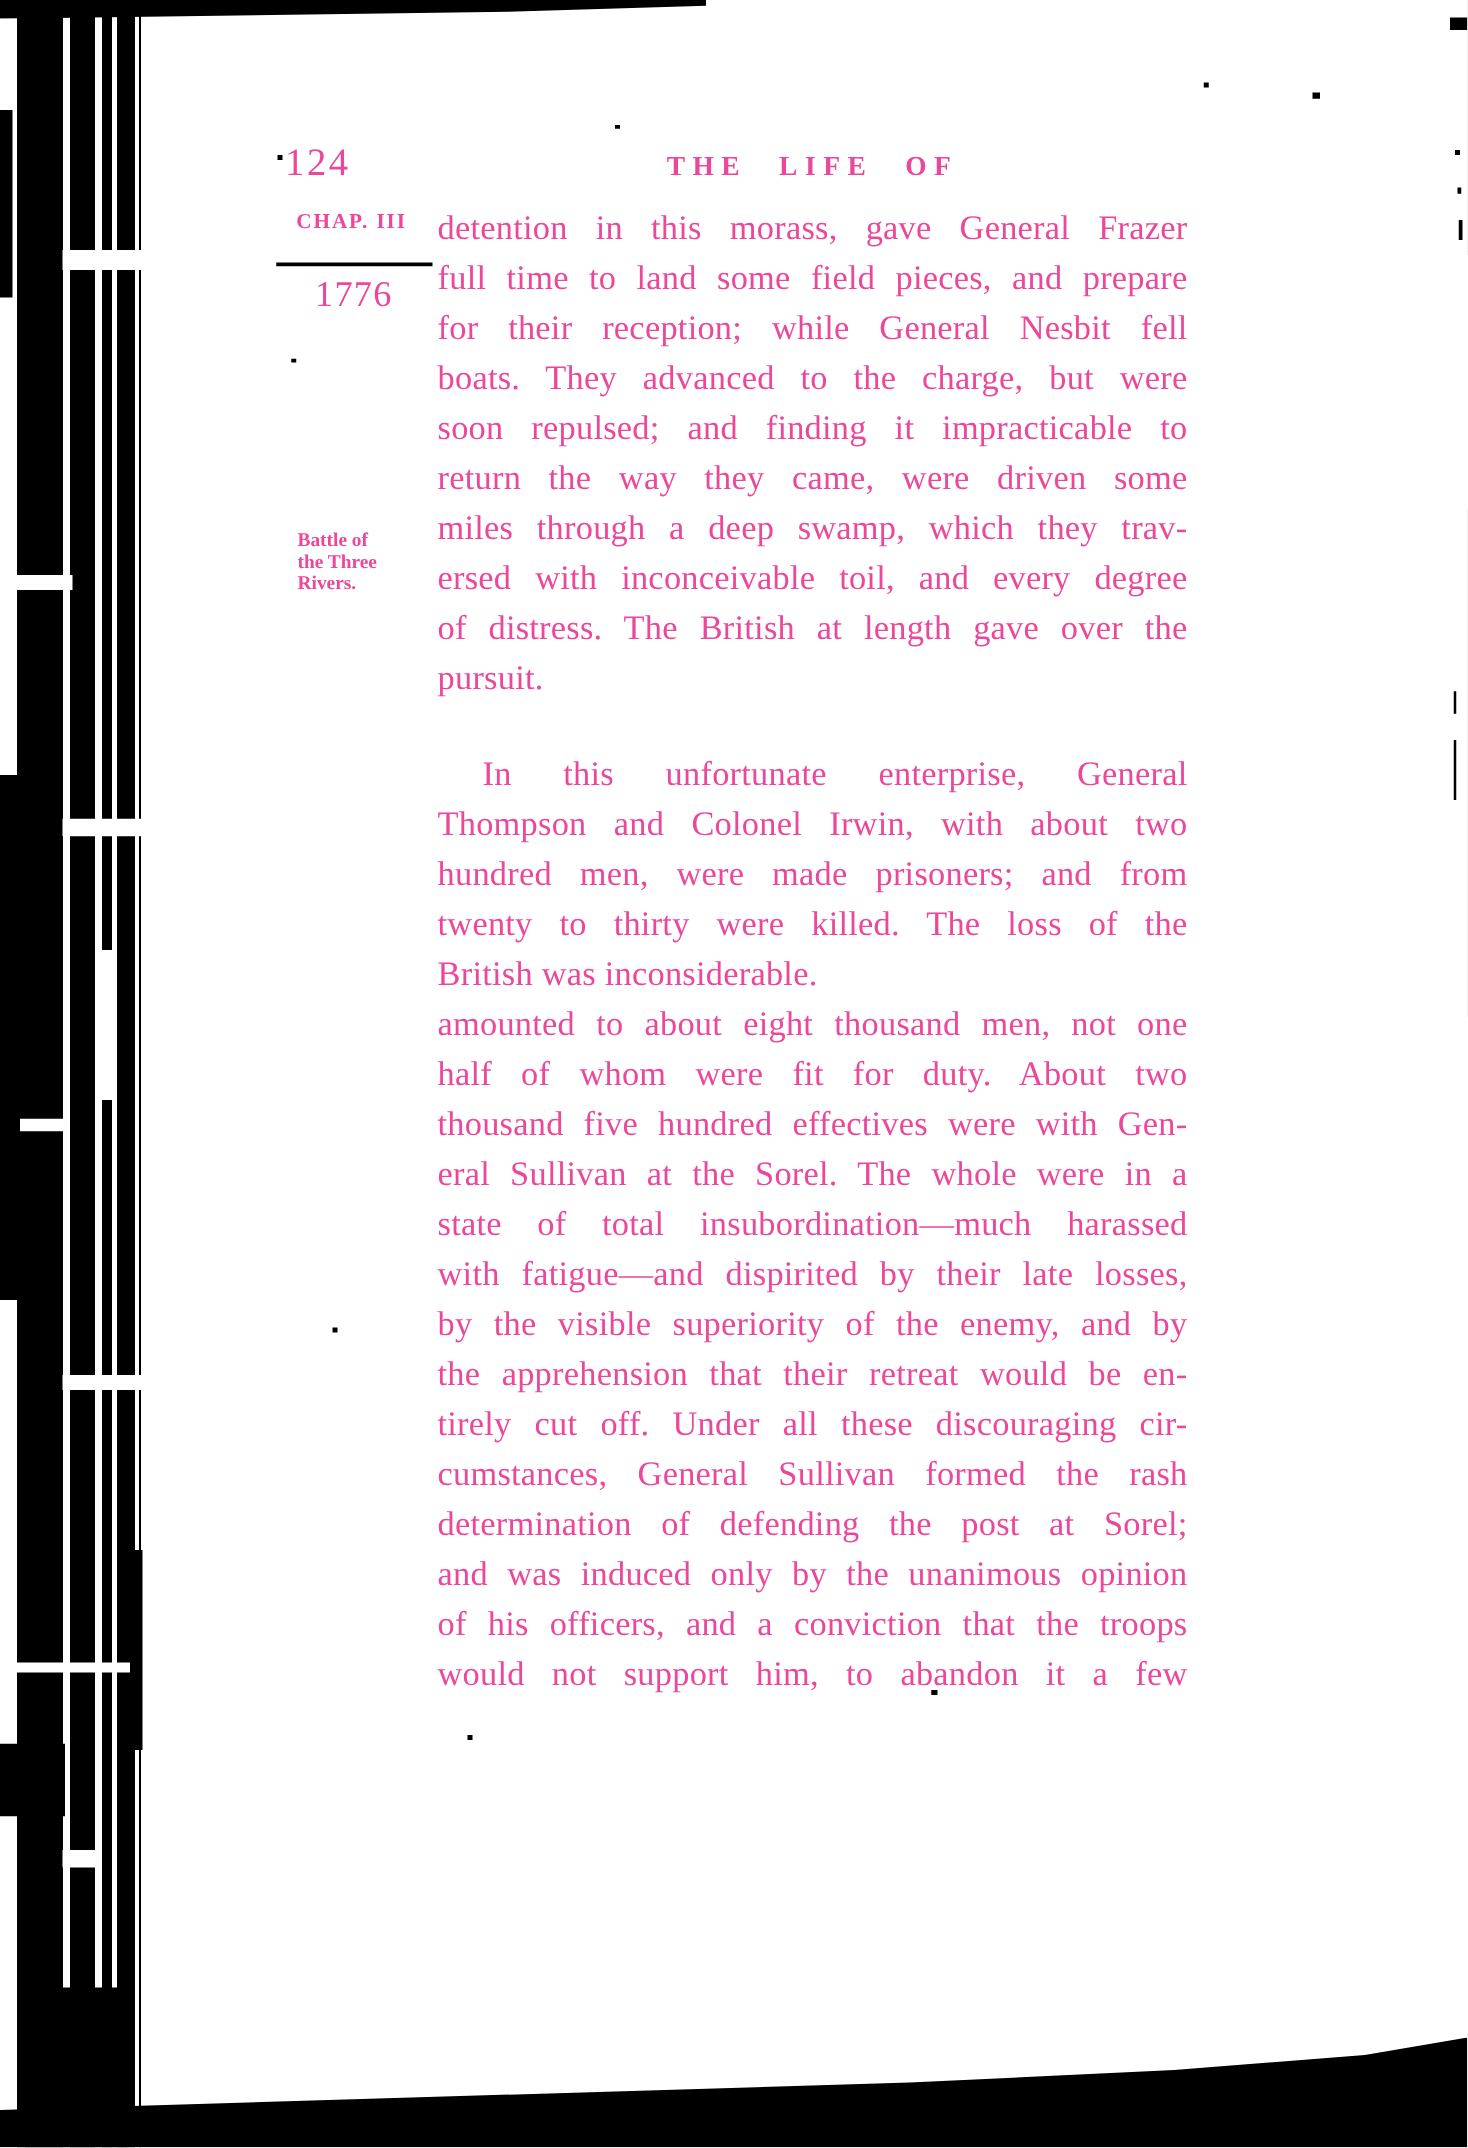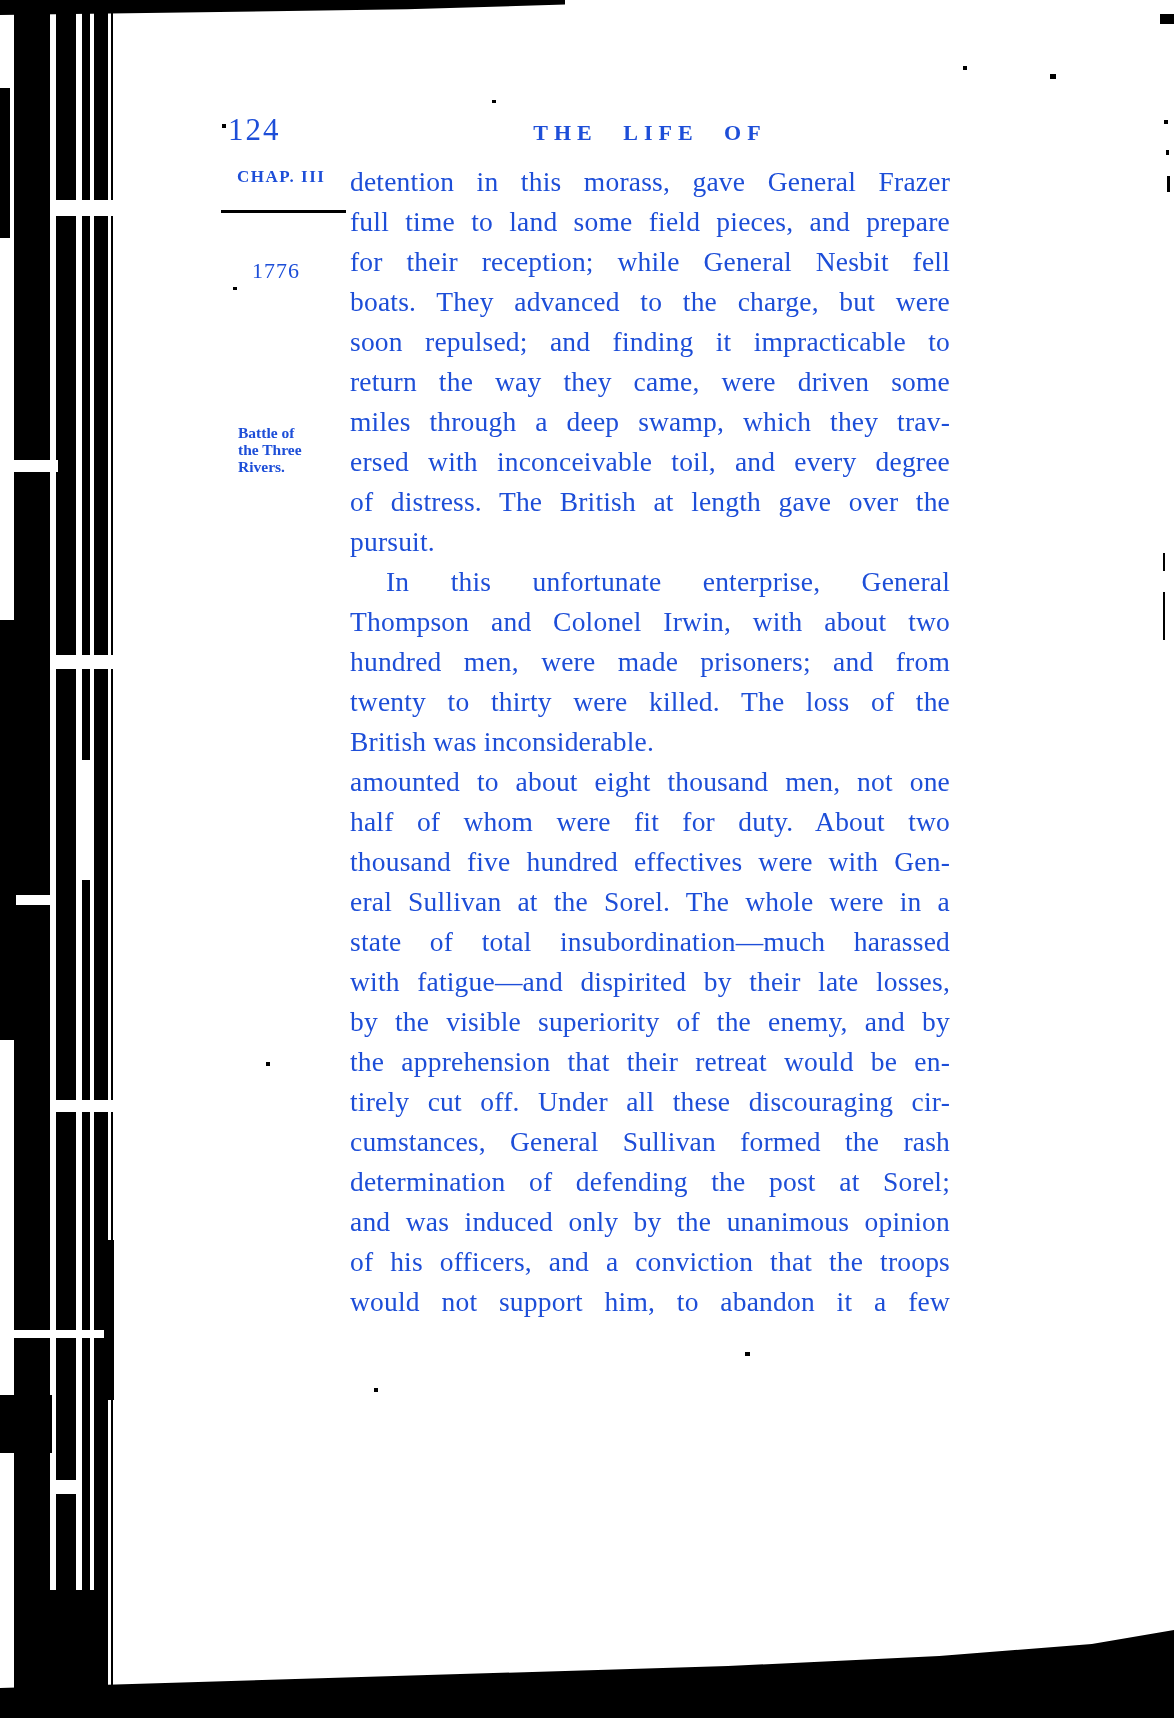--- a/index.html
+++ b/index.html
@@ -3,21 +3,21 @@
 <meta charset="utf-8">
 <style>
   html, body { margin: 0; padding: 0; background: #e8e8e8; }
   #page {
     position: relative;
     width: 1174px;
     height: 1718px;
     background: #ffffff;
     overflow: hidden;
     font-family: "Liberation Serif", serif;
-    color: #1d4ed8;
+    color: #ec4899;
     margin: 0 auto;
   }
 
   
   .gutter {
     position: absolute; left: 0; top: 0; width: 118px; height: 1718px;
     background: linear-gradient(to right,
       transparent 0 14px, #000 14px 50px, transparent 50px 56px,
       #000 56px 76px, transparent 76px 82px, #000 82px 90px,
       transparent 90px 94px, #000 94px 108px, transparent 108px 111px,
@@ -51,35 +51,35 @@
   .chapter-label {
     position: absolute; left: 237px; top: 167px; width: 110px;
     font-size: 17px; font-weight: bold; letter-spacing: 1.5px;
   }
   .chapter-rule {
     position: absolute; left: 221px; top: 210px; width: 125px; height: 3px;
     background: #000;
   }
   .year-label {
     position: absolute; left: 252px; top: 220px;
-    font-size: 22px; letter-spacing: 1px; margin-top: 38px;
+    font-size: 29px; letter-spacing: 1px;
   }
   .margin-note {
     position: absolute; left: 228px; top: 424px; width: 110px;
     font-size: 15.5px; font-weight: bold; line-height: 17px; margin-left: 10px;
   }
   .body-text {
     position: absolute; left: 350px; top: 162px; width: 600px;
   }
   .bline {
     font-size: 27.5px; line-height: 40px; height: 40px;
     text-align: justify; text-align-last: justify;
     letter-spacing: 0.2px;
   }
-  .bline.indent { text-indent: 36px; }
+  .bline.indent { text-indent: 36px; margin-top: 37px; }
   .bline.plain  { text-align-last: left; }
 </style>
 </head>
 <body>
 
 <div id="page">
 
   <div class="gutter">
     <div class="wb" style="left:50px; top:200px; width:68px; height:16px;"></div>
     <div class="wb" style="left:10px; top:460px; width:48px; height:12px;"></div>

